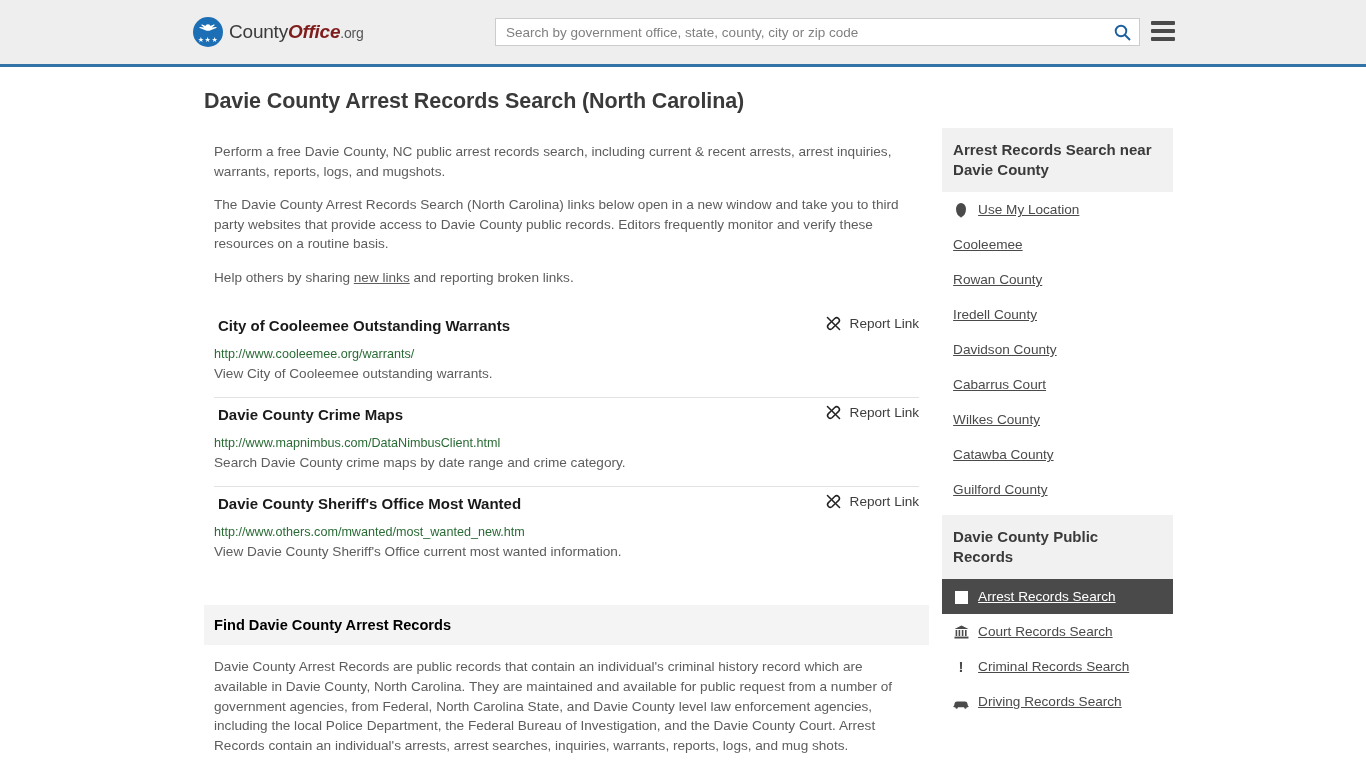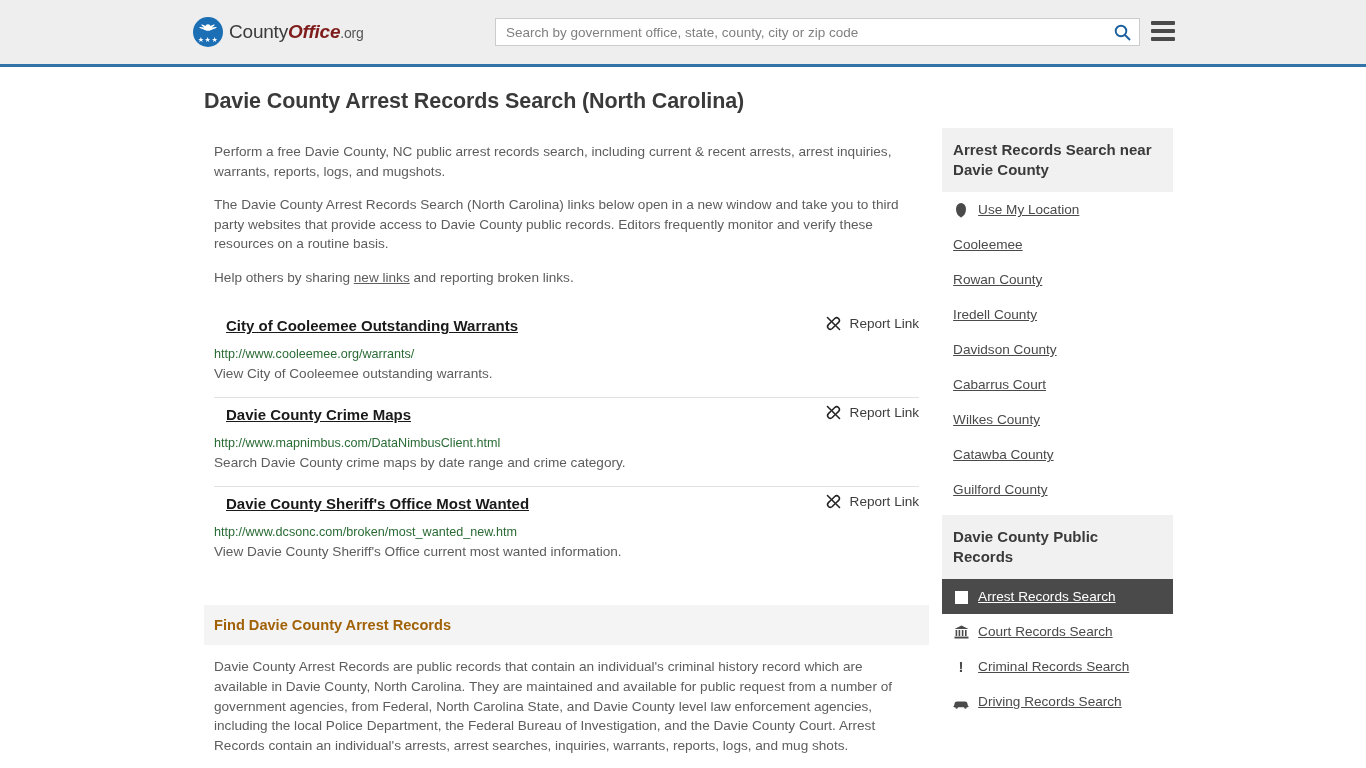--- a/index.html
+++ b/index.html
@@ -171,23 +171,22 @@
     position: relative;
     padding: 8px 0 14px 0;
     border-bottom: 1px solid #e2e2e2;
   }
   .link-row:last-child { border-bottom: none; }
   .link-title {
     display: inline-block;
     font-size: 15px;
     font-weight: bold;
     color: #1a1a1a;
-    text-decoration: underline;
-    cursor: pointer;
-    margin: 0 0 7px 12px;
+    cursor: pointer;
+    margin: 0 0 7px 4px;
   }
   .link-url {
     font-size: 12.6px;
     color: #2a6b35;
     margin: 5px 0 2px 0;
     line-height: 17px;
   }
   .link-desc {
     font-size: 13.6px;
     color: #5d5d5d;
@@ -208,21 +207,21 @@
     color: #3d3d3d;
   }
 
   
   .find-head {
     background: #f4f4f4;
     margin-top: 30px;
     padding: 12px 10px;
     font-size: 14.6px;
     font-weight: bold;
-    color: #a16207;
+    color: #000000;
   }
   .find-body { padding: 12px 10px 0 10px; }
   .find-body p {
     font-size: 13.6px;
     line-height: 19.8px;
     color: #5d5d5d;
     margin: 0;
   }
 
   
@@ -362,21 +361,21 @@
                 <path d="M6.2 7.6 L3.6 10.2 a2.9 2.9 0 0 0 4.1 4.1 L10.3 11.6" fill="none" stroke="#222" stroke-width="1.6" stroke-linecap="round"></path>
                 <path d="M11.8 10.4 L14.4 7.8 a2.9 2.9 0 0 0 -4.1 -4.1 L7.7 6.3" fill="none" stroke="#222" stroke-width="1.6" stroke-linecap="round"></path>
                 <line x1="2.6" y1="2.6" x2="15.4" y2="15.4" stroke="#222" stroke-width="1.6" stroke-linecap="round"></line>
               </svg>
               <span class="rl-label">Report Link</span>
             </a>
           </div>
 
           <div class="link-row">
             <a class="link-title">Davie County Sheriff's Office Most Wanted</a>
-            <div class="link-url">http://www.dcsonc.com/broken/most_wanted_new.htm</div>
+            <div class="link-url">http://www.others.com/mwanted/most_wanted_new.htm</div>
             <div class="link-desc">View Davie County Sheriff's Office current most wanted information.</div>
             <a class="report-link">
               <svg width="17" height="17" viewBox="0 0 18 18">
                 <path d="M6.2 7.6 L3.6 10.2 a2.9 2.9 0 0 0 4.1 4.1 L10.3 11.6" fill="none" stroke="#222" stroke-width="1.6" stroke-linecap="round"></path>
                 <path d="M11.8 10.4 L14.4 7.8 a2.9 2.9 0 0 0 -4.1 -4.1 L7.7 6.3" fill="none" stroke="#222" stroke-width="1.6" stroke-linecap="round"></path>
                 <line x1="2.6" y1="2.6" x2="15.4" y2="15.4" stroke="#222" stroke-width="1.6" stroke-linecap="round"></line>
               </svg>
               <span class="rl-label">Report Link</span>
             </a>
           </div>

